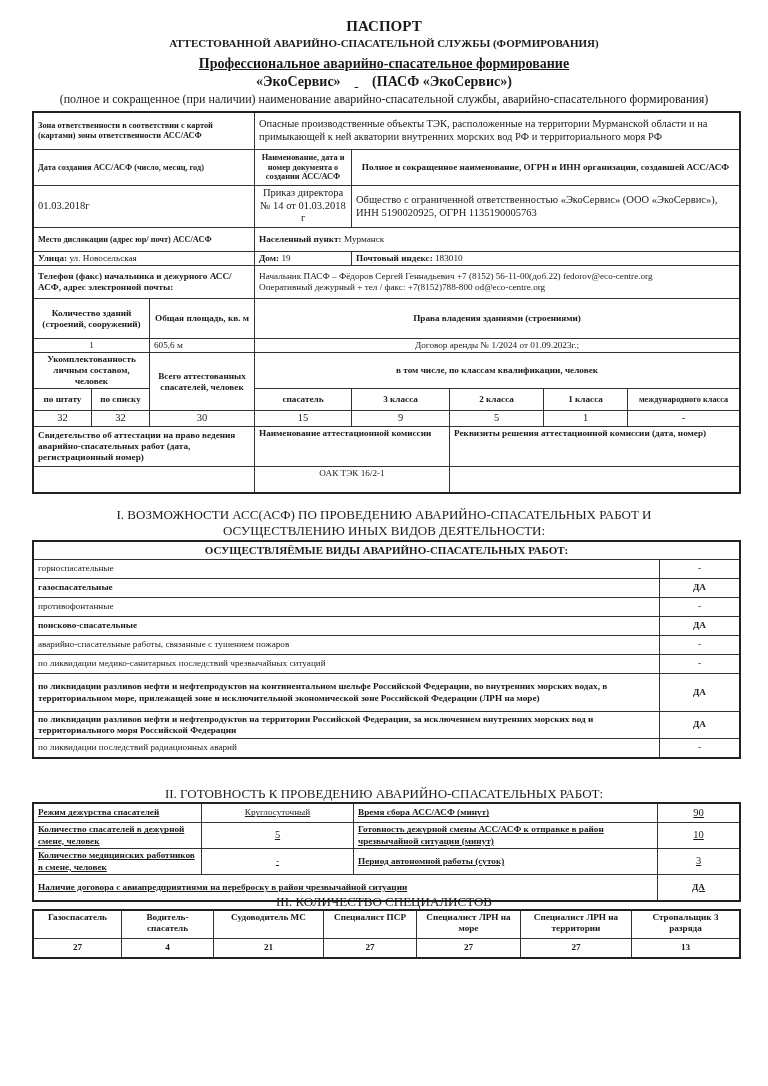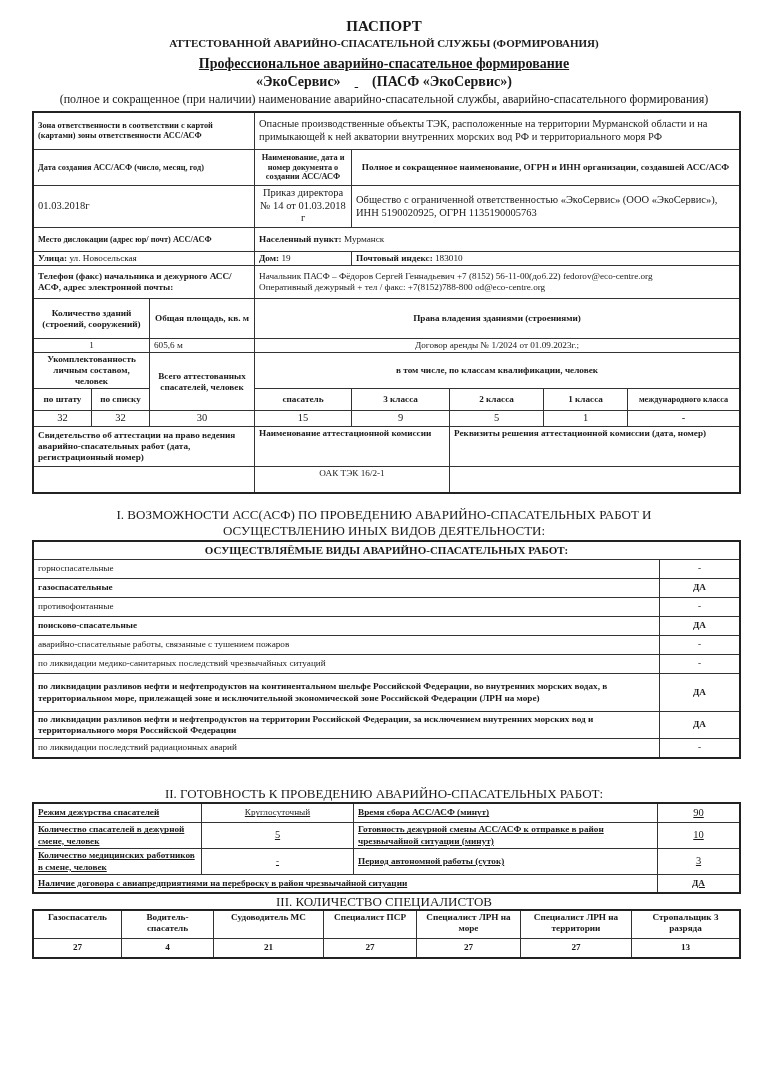--- a/index.html
+++ b/index.html
@@ -197,21 +197,21 @@
     <td class="c lg">5</td>
     <td class="b">Готовность дежурной смены АСС/АСФ к отправке в район чрезвычайной ситуации (минут)</td>
     <td class="c lg">10</td>
   </tr>
   <tr style="height:26px">
     <td class="b">Количество медицинских работников в смене, человек</td>
     <td class="c">-</td>
     <td class="b">Период автономной работы (суток)</td>
     <td class="c lg">3</td>
   </tr>
-  <tr style="height:18px">
+  <tr style="height:26px">
     <td colspan="3" class="b">Наличие договора с авиапредприятиями на переброску в район чрезвычайной ситуации</td>
     <td class="c b">ДА</td>
   </tr>
 </tbody>
   </table>
 
 <div class="sec" style="top:894px;">III. КОЛИЧЕСТВО СПЕЦИАЛИСТОВ</div>
 
 <table class="outer" style="top:910px;">
   <colgroup>

